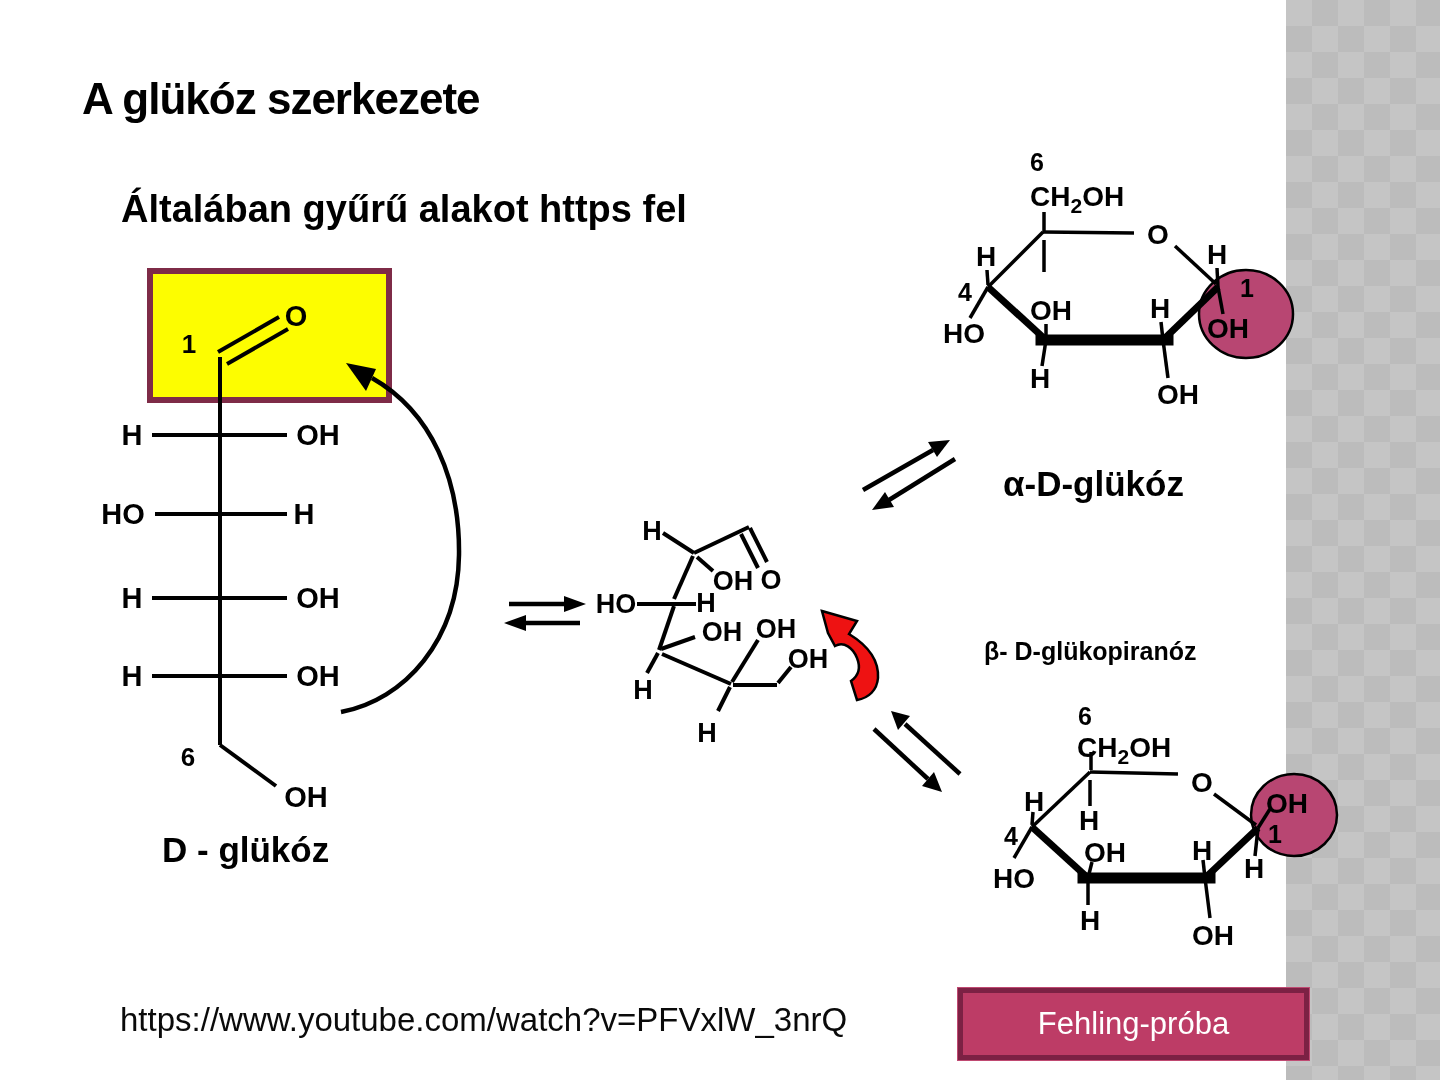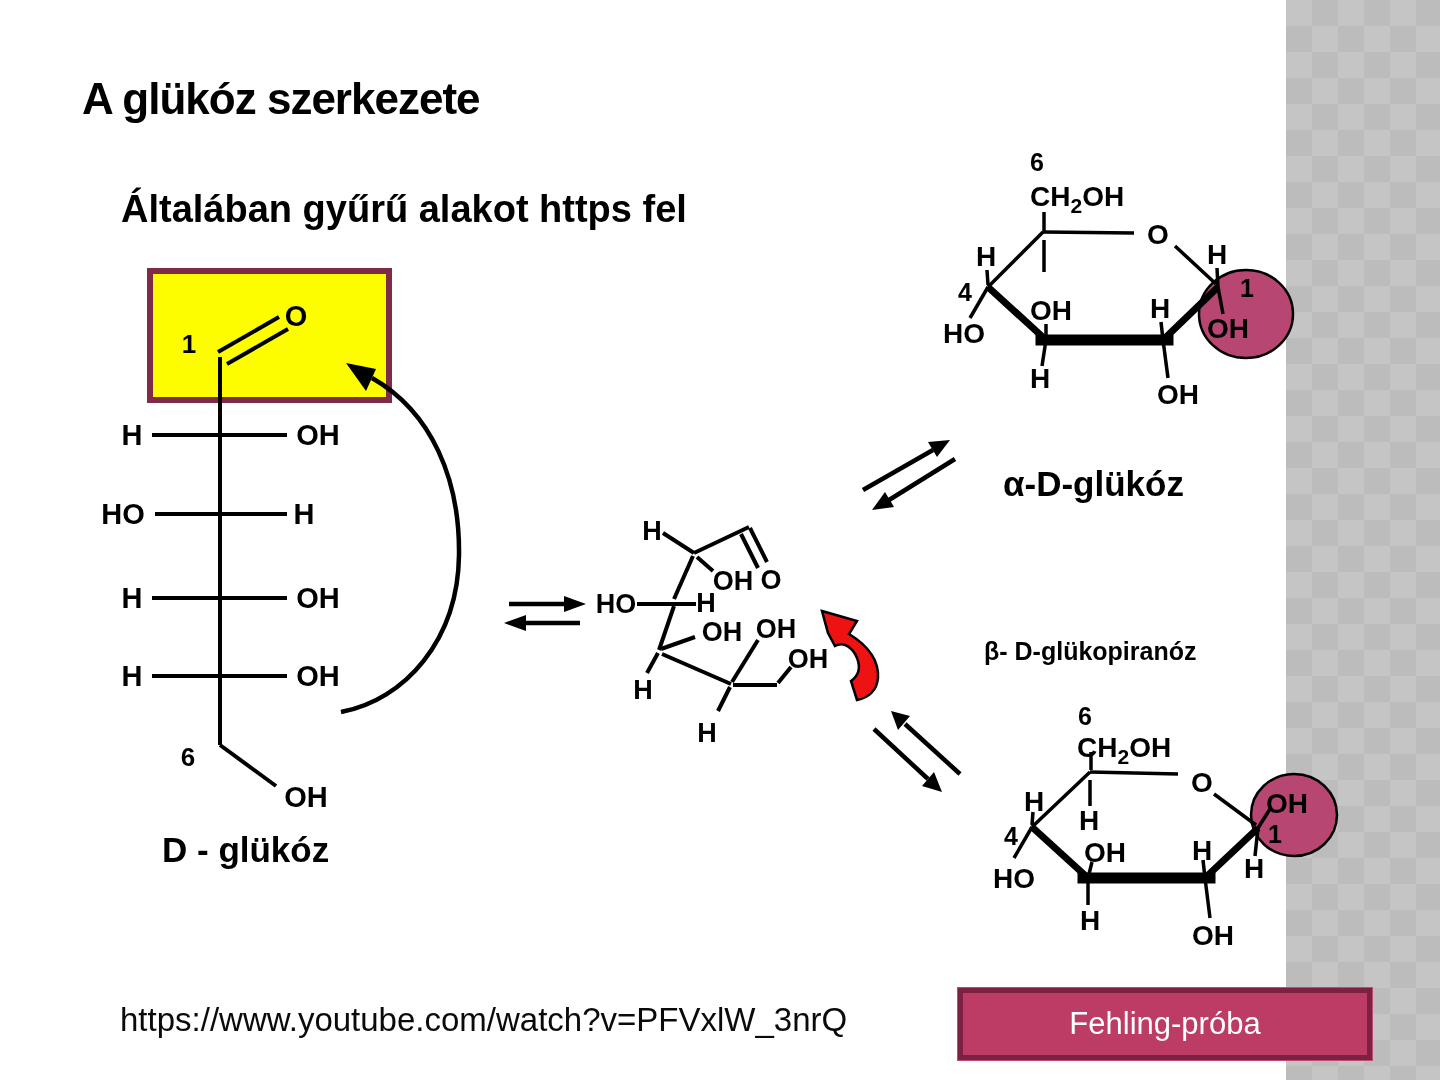--- a/index.html
+++ b/index.html
@@ -13,21 +13,21 @@
     background-position:0 0,26px 26px;background-size:52px 52px;}
   .hlbox{position:absolute;left:147px;top:268px;width:245px;height:135px;box-sizing:border-box;
     background:#fdfd00;border:6px solid #7e2b47;}
   .t{position:absolute;color:#000;white-space:nowrap;}
   .title{left:82px;top:74px;font-size:44px;font-weight:bold;letter-spacing:-1px;}
   .subtitle{left:121px;top:188px;font-size:38px;font-weight:bold;}
   .alpha-name{left:1003px;top:464px;font-size:35px;font-weight:bold;}
   .beta-name{left:984px;top:637px;font-size:25px;font-weight:bold;}
   .fischer-name{left:162px;top:824px;font-size:35px;font-weight:bold;margin-top:6px;}
   .url{left:108px;top:1001px;font-size:33px;font-weight:normal;color:#0a0a0a;margin-left:12px;}
-  .fehling{position:absolute;left:958px;top:988px;width:414px;height:72px;box-sizing:border-box;
+  .fehling{position:absolute;left:958px;top:988px;width:351px;height:72px;box-sizing:border-box;
     background:#bd3c66;border:5px solid #7c2144;outline:1px solid #c04a72;
     color:#ffffff;font-size:31px;display:flex;align-items:center;justify-content:center;cursor:pointer;}
   svg{position:absolute;left:0;top:0;pointer-events:none;}
   svg text{font-family:"Liberation Sans","DejaVu Sans",sans-serif;font-weight:bold;fill:#000;}
 </style>
 </head>
 <body>
 
 <div class="stripe"></div>
 

